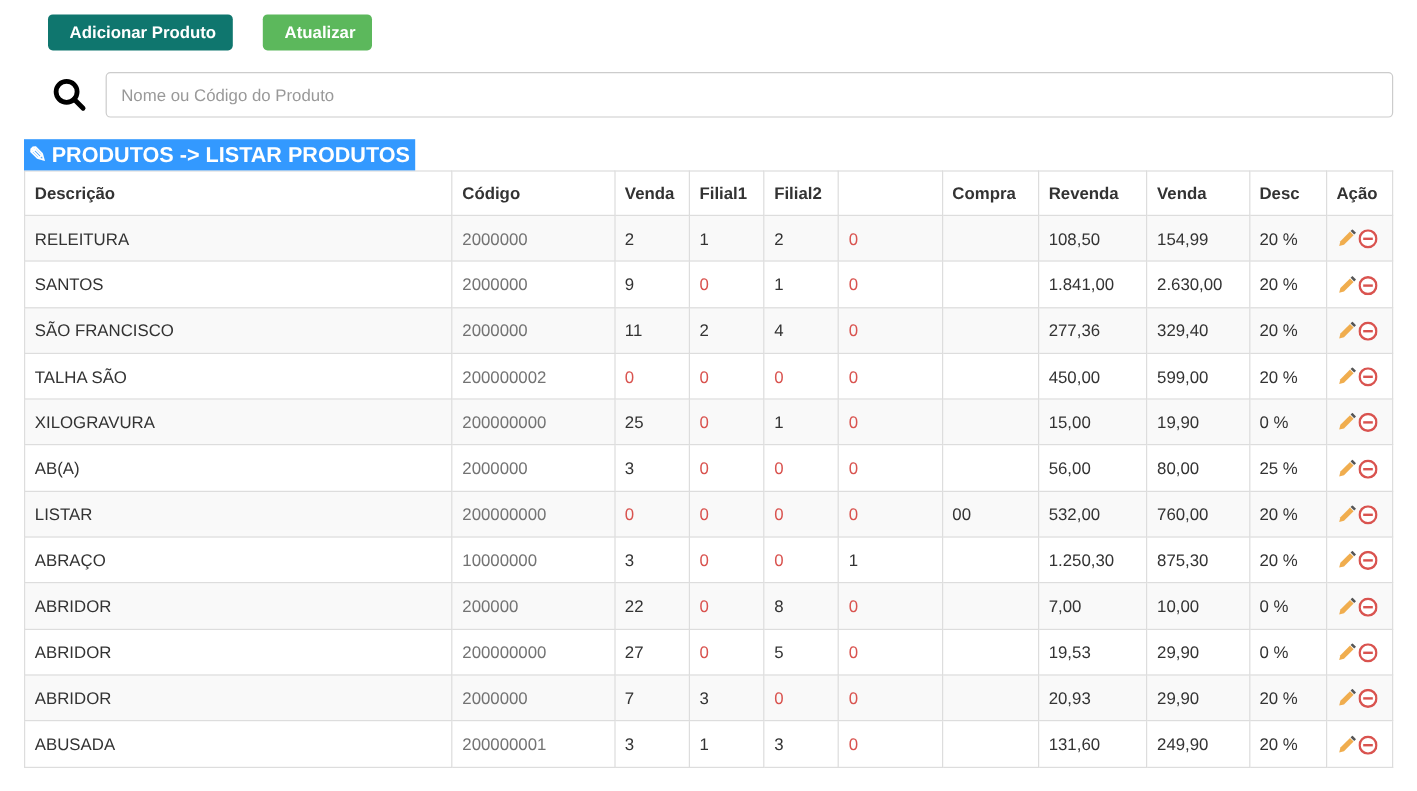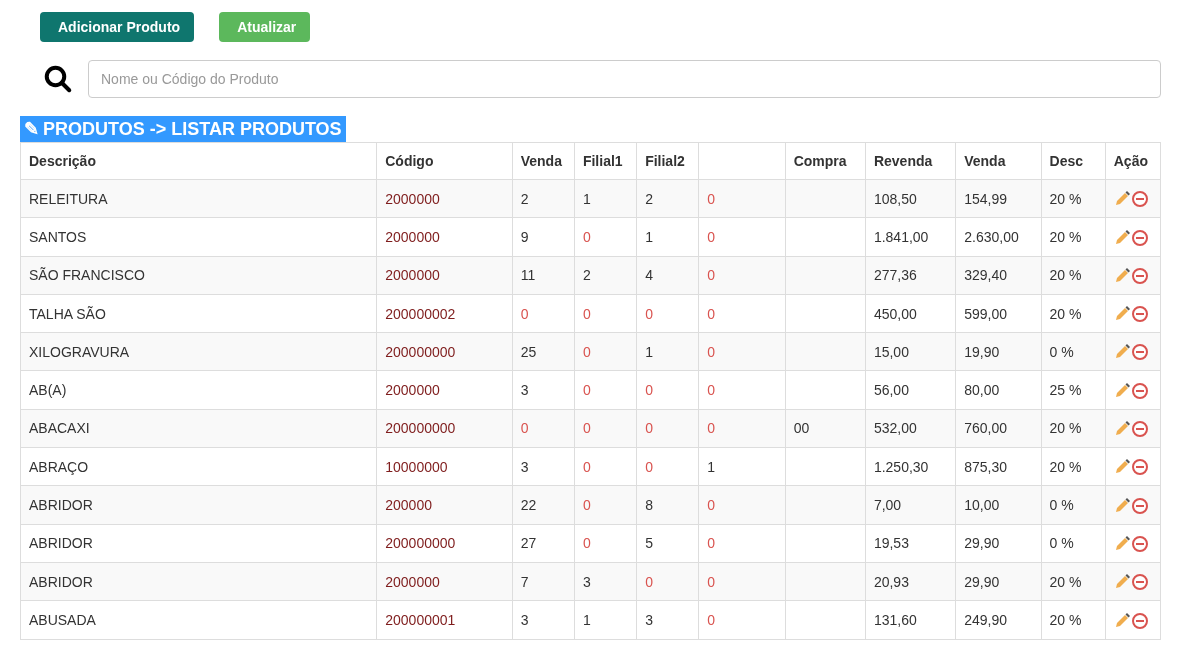--- a/index.html
+++ b/index.html
@@ -79,21 +79,21 @@
     text-align: left;
     vertical-align: middle;
     font-size: 14px;
   }
   th {
     font-weight: 700;
     background: #fff;
   }
   tbody tr:nth-child(odd) { background: #f9f9f9; }
   tbody tr:nth-child(even) { background: #fff; }
-  .code-link { color: #7f1d1d; cursor: pointer; }
+  .code-link { color: #737373; cursor: pointer; }
   .red { color: #d9534f; }
   .col-desc { width: 355px; margin-left: 28px; }
   .col-codigo { width: 135px; }
   .col-matriz { width: 62px; }
   .col-filial1 { width: 62px; }
   .col-filial2 { width: 62px; }
   .col-blank { width: 86px; }
   .col-compra { width: 80px; }
   .col-revenda { width: 90px; }
   .col-venda { width: 85px; }
@@ -295,21 +295,21 @@
               <path fill="#555" d="M13 0l3 3-1.5 1.5-3-3L13 0z"></path>
             </svg>
           </span><span class="icon-btn">
             <svg viewBox="0 0 16 16">
               <circle cx="8" cy="8" r="7" fill="#fff" stroke="#d9534f" stroke-width="2"></circle>
               <rect x="4" y="7" width="8" height="2" fill="#d9534f"></rect>
             </svg>
           </span></td>
       </tr>
       <tr>
-        <td>ABACAXI</td>
+        <td>LISTAR</td>
         <td><span class="code-link">200000000</span></td>
         <td class="red">0</td>
         <td class="red">0</td>
         <td class="red">0</td>
         <td class="red">0</td>
         <td>00</td>
         <td>532,00</td>
         <td>760,00</td>
         <td>20 %</td>
         <td class="action-cell"><span class="icon-btn">

